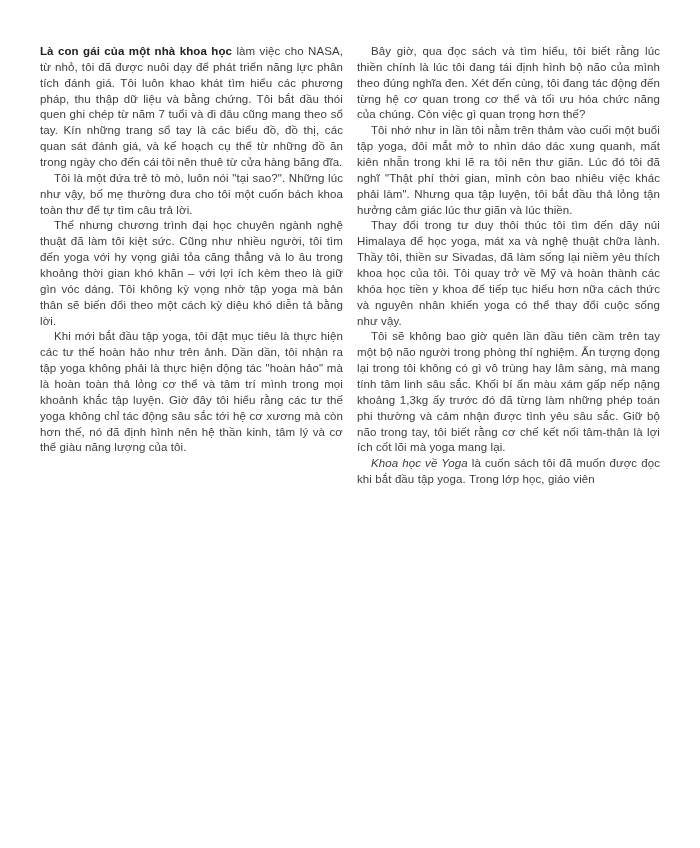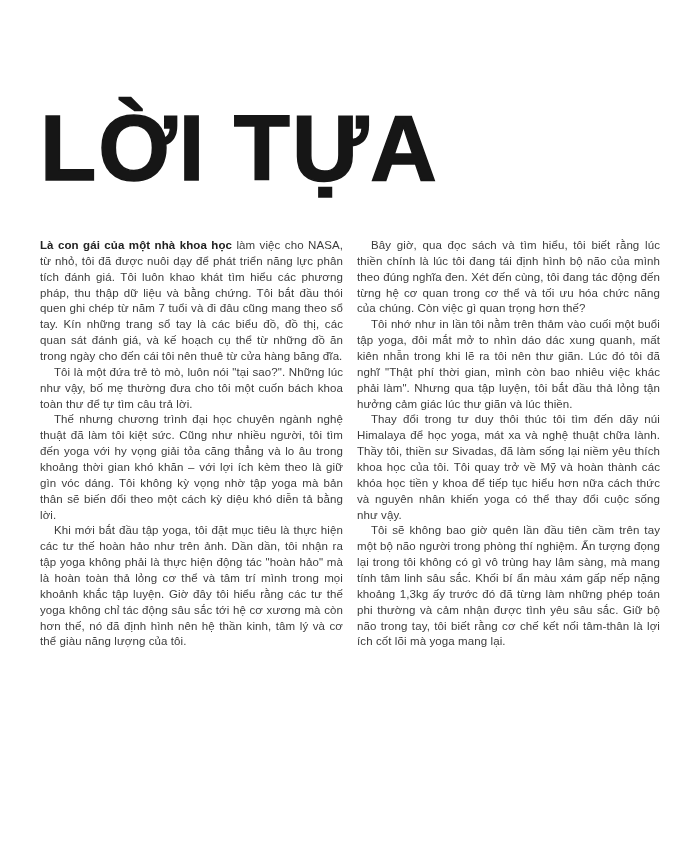--- a/index.html
+++ b/index.html
@@ -51,29 +51,29 @@
     text-indent: 14px;
   }
   .col b {
     color: #222222;
   }
 </style>
 </head>
 <body>
 
 <div class="page">
-  <h1 class="page-title">LỜI TỰA</h1>
 
   <div class="columns">
     <div class="col" id="left-col">
         <p><b>Là con gái của một nhà khoa học</b> làm việc cho NASA, từ nhỏ, tôi đã được nuôi dạy để phát triển năng lực phân tích đánh giá. Tôi luôn khao khát tìm hiểu các phương pháp, thu thập dữ liệu và bằng chứng. Tôi bắt đầu thói quen ghi chép từ năm 7 tuổi và đi đâu cũng mang theo sổ tay. Kín những trang sổ tay là các biểu đồ, đồ thị, các quan sát đánh giá, và kế hoạch cụ thể từ những đồ ăn trong ngày cho đến cái tôi nên thuê từ cửa hàng băng đĩa.</p>
         <p class="indent">Tôi là một đứa trẻ tò mò, luôn nói "tại sao?". Những lúc như vậy, bố mẹ thường đưa cho tôi một cuốn bách khoa toàn thư để tự tìm câu trả lời.</p>
         <p class="indent">Thế nhưng chương trình đại học chuyên ngành nghệ thuật đã làm tôi kiệt sức. Cũng như nhiều người, tôi tìm đến yoga với hy vọng giải tỏa căng thẳng và lo âu trong khoảng thời gian khó khăn – với lợi ích kèm theo là giữ gìn vóc dáng. Tôi không kỳ vọng nhờ tập yoga mà bản thân sẽ biến đổi theo một cách kỳ diệu khó diễn tả bằng lời.</p>
         <p class="indent">Khi mới bắt đầu tập yoga, tôi đặt mục tiêu là thực hiện các tư thế hoàn hảo như trên ảnh. Dần dần, tôi nhận ra tập yoga không phải là thực hiện động tác "hoàn hảo" mà là hoàn toàn thả lỏng cơ thể và tâm trí mình trong mọi khoảnh khắc tập luyện. Giờ đây tôi hiểu rằng các tư thế yoga không chỉ tác động sâu sắc tới hệ cơ xương mà còn hơn thế, nó đã định hình nên hệ thần kinh, tâm lý và cơ thể giàu năng lượng của tôi.</p>
       </div>
     <div class="col" id="right-col">
         <p class="indent">Bây giờ, qua đọc sách và tìm hiểu, tôi biết rằng lúc thiền chính là lúc tôi đang tái định hình bộ não của mình theo đúng nghĩa đen. Xét đến cùng, tôi đang tác động đến từng hệ cơ quan trong cơ thể và tối ưu hóa chức năng của chúng. Còn việc gì quan trọng hơn thế?</p>
         <p class="indent">Tôi nhớ như in lần tôi nằm trên thảm vào cuối một buổi tập yoga, đôi mắt mở to nhìn dáo dác xung quanh, mất kiên nhẫn trong khi lẽ ra tôi nên thư giãn. Lúc đó tôi đã nghĩ "Thật phí thời gian, mình còn bao nhiêu việc khác phải làm". Nhưng qua tập luyện, tôi bắt đầu thả lỏng tận hưởng cảm giác lúc thư giãn và lúc thiền.</p>
         <p class="indent">Thay đổi trong tư duy thôi thúc tôi tìm đến dãy núi Himalaya để học yoga, mát xa và nghệ thuật chữa lành. Thầy tôi, thiền sư Sivadas, đã làm sống lại niềm yêu thích khoa học của tôi. Tôi quay trở về Mỹ và hoàn thành các khóa học tiền y khoa để tiếp tục hiểu hơn nữa cách thức và nguyên nhân khiến yoga có thể thay đổi cuộc sống như vậy.</p>
         <p class="indent">Tôi sẽ không bao giờ quên lần đầu tiên cầm trên tay một bộ não người trong phòng thí nghiệm. Ấn tượng đọng lại trong tôi không có gì vô trùng hay lâm sàng, mà mang tính tâm linh sâu sắc. Khối bí ẩn màu xám gấp nếp nặng khoảng 1,3kg ấy trước đó đã từng làm những phép toán phi thường và cảm nhận được tình yêu sâu sắc. Giữ bộ não trong tay, tôi biết rằng cơ chế kết nối tâm-thân là lợi ích cốt lõi mà yoga mang lại.</p>
+        <p class="indent"><i>Khoa học về Yoga</i> là cuốn sách tôi đã muốn được đọc khi bắt đầu tập yoga. Trong lớp học, giáo viên</p>
       </div>
   </div>
 </div>
 
 </body></html>

